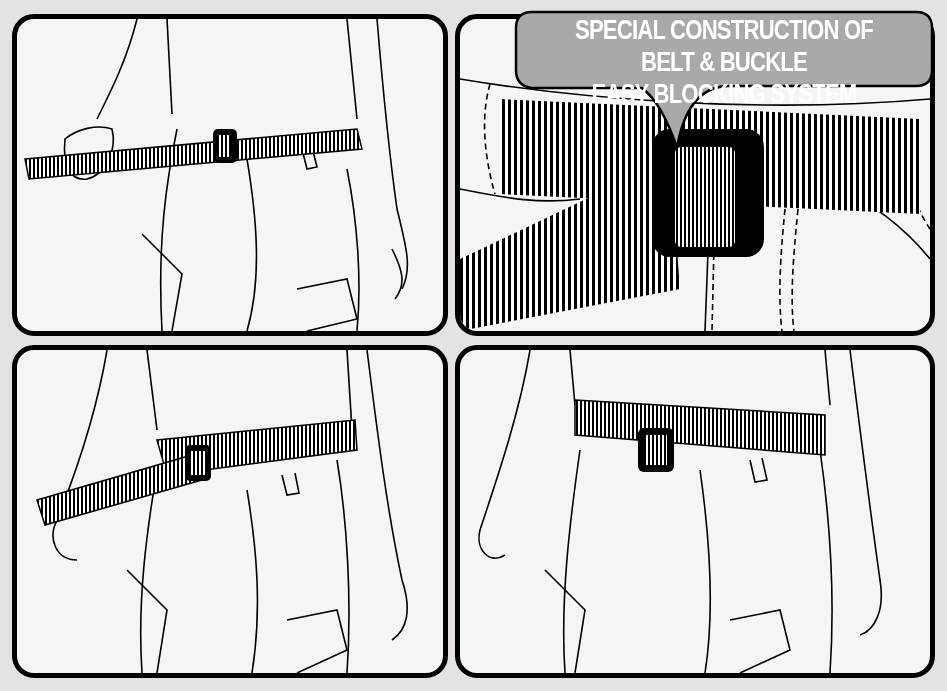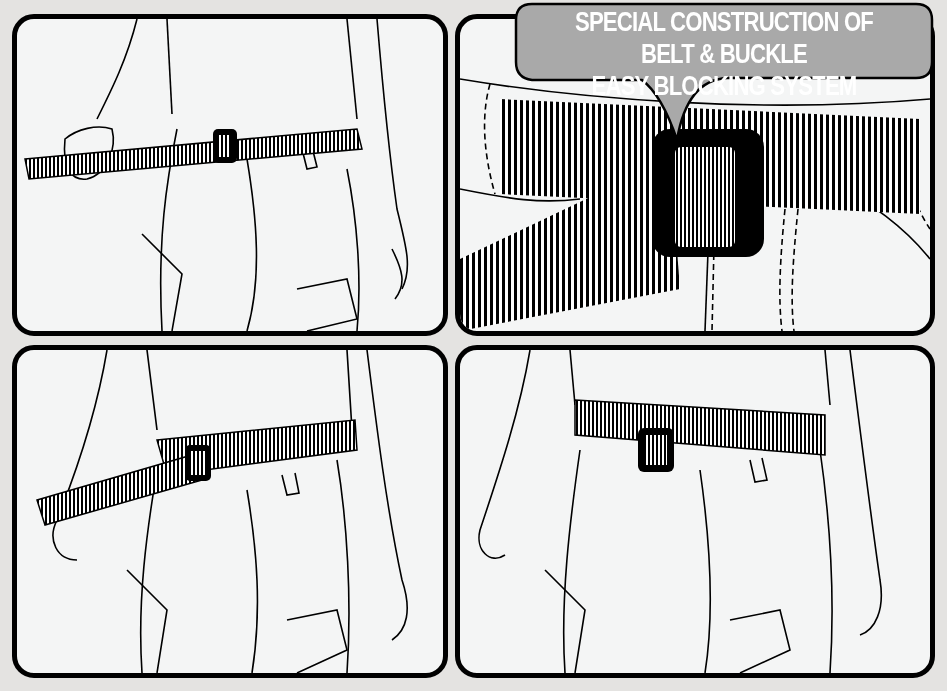--- a/index.html
+++ b/index.html
@@ -3,21 +3,21 @@
 <meta charset="utf-8">
 <style>
   html,body{margin:0;padding:0;}
   body{width:947px;height:691px;background:#e4e3e1;position:relative;overflow:hidden;font-family:"Liberation Sans",sans-serif;}
   .panel{position:absolute;background:#f4f5f5;border:5px solid #000;border-radius:22px;box-sizing:border-box;overflow:hidden;}
   .panel svg{position:absolute;left:0;top:0;width:100%;height:100%;}
   #p1{left:12px;top:14px;width:436px;height:322px;}
   #p2{left:455px;top:14px;width:480px;height:322px;}
   #p3{left:12px;top:345px;width:436px;height:333px;}
   #p4{left:455px;top:345px;width:480px;height:333px;}
-  .callout{position:absolute;left:512px;top:0;width:424px;height:84px;}
+  .callout{position:absolute;left:512px;top:8px;width:424px;height:84px;}
   .callout svg{position:absolute;left:0;top:0;}
   .callout-text{position:absolute;left:0;top:6px;width:100%;text-align:center;color:#fff;font-family:"Liberation Sans Narrow","Liberation Sans",sans-serif;font-weight:bold;font-size:27px;line-height:32px;letter-spacing:-1px;transform:scaleX(0.82);transform-origin:center top;}
 </style>
 </head>
 <body>
 
 <svg width="0" height="0" style="position:absolute">
   <defs>
     <pattern id="stripes" width="6" height="10" patternUnits="userSpaceOnUse">
       <rect width="6" height="10" fill="#fff"></rect>

